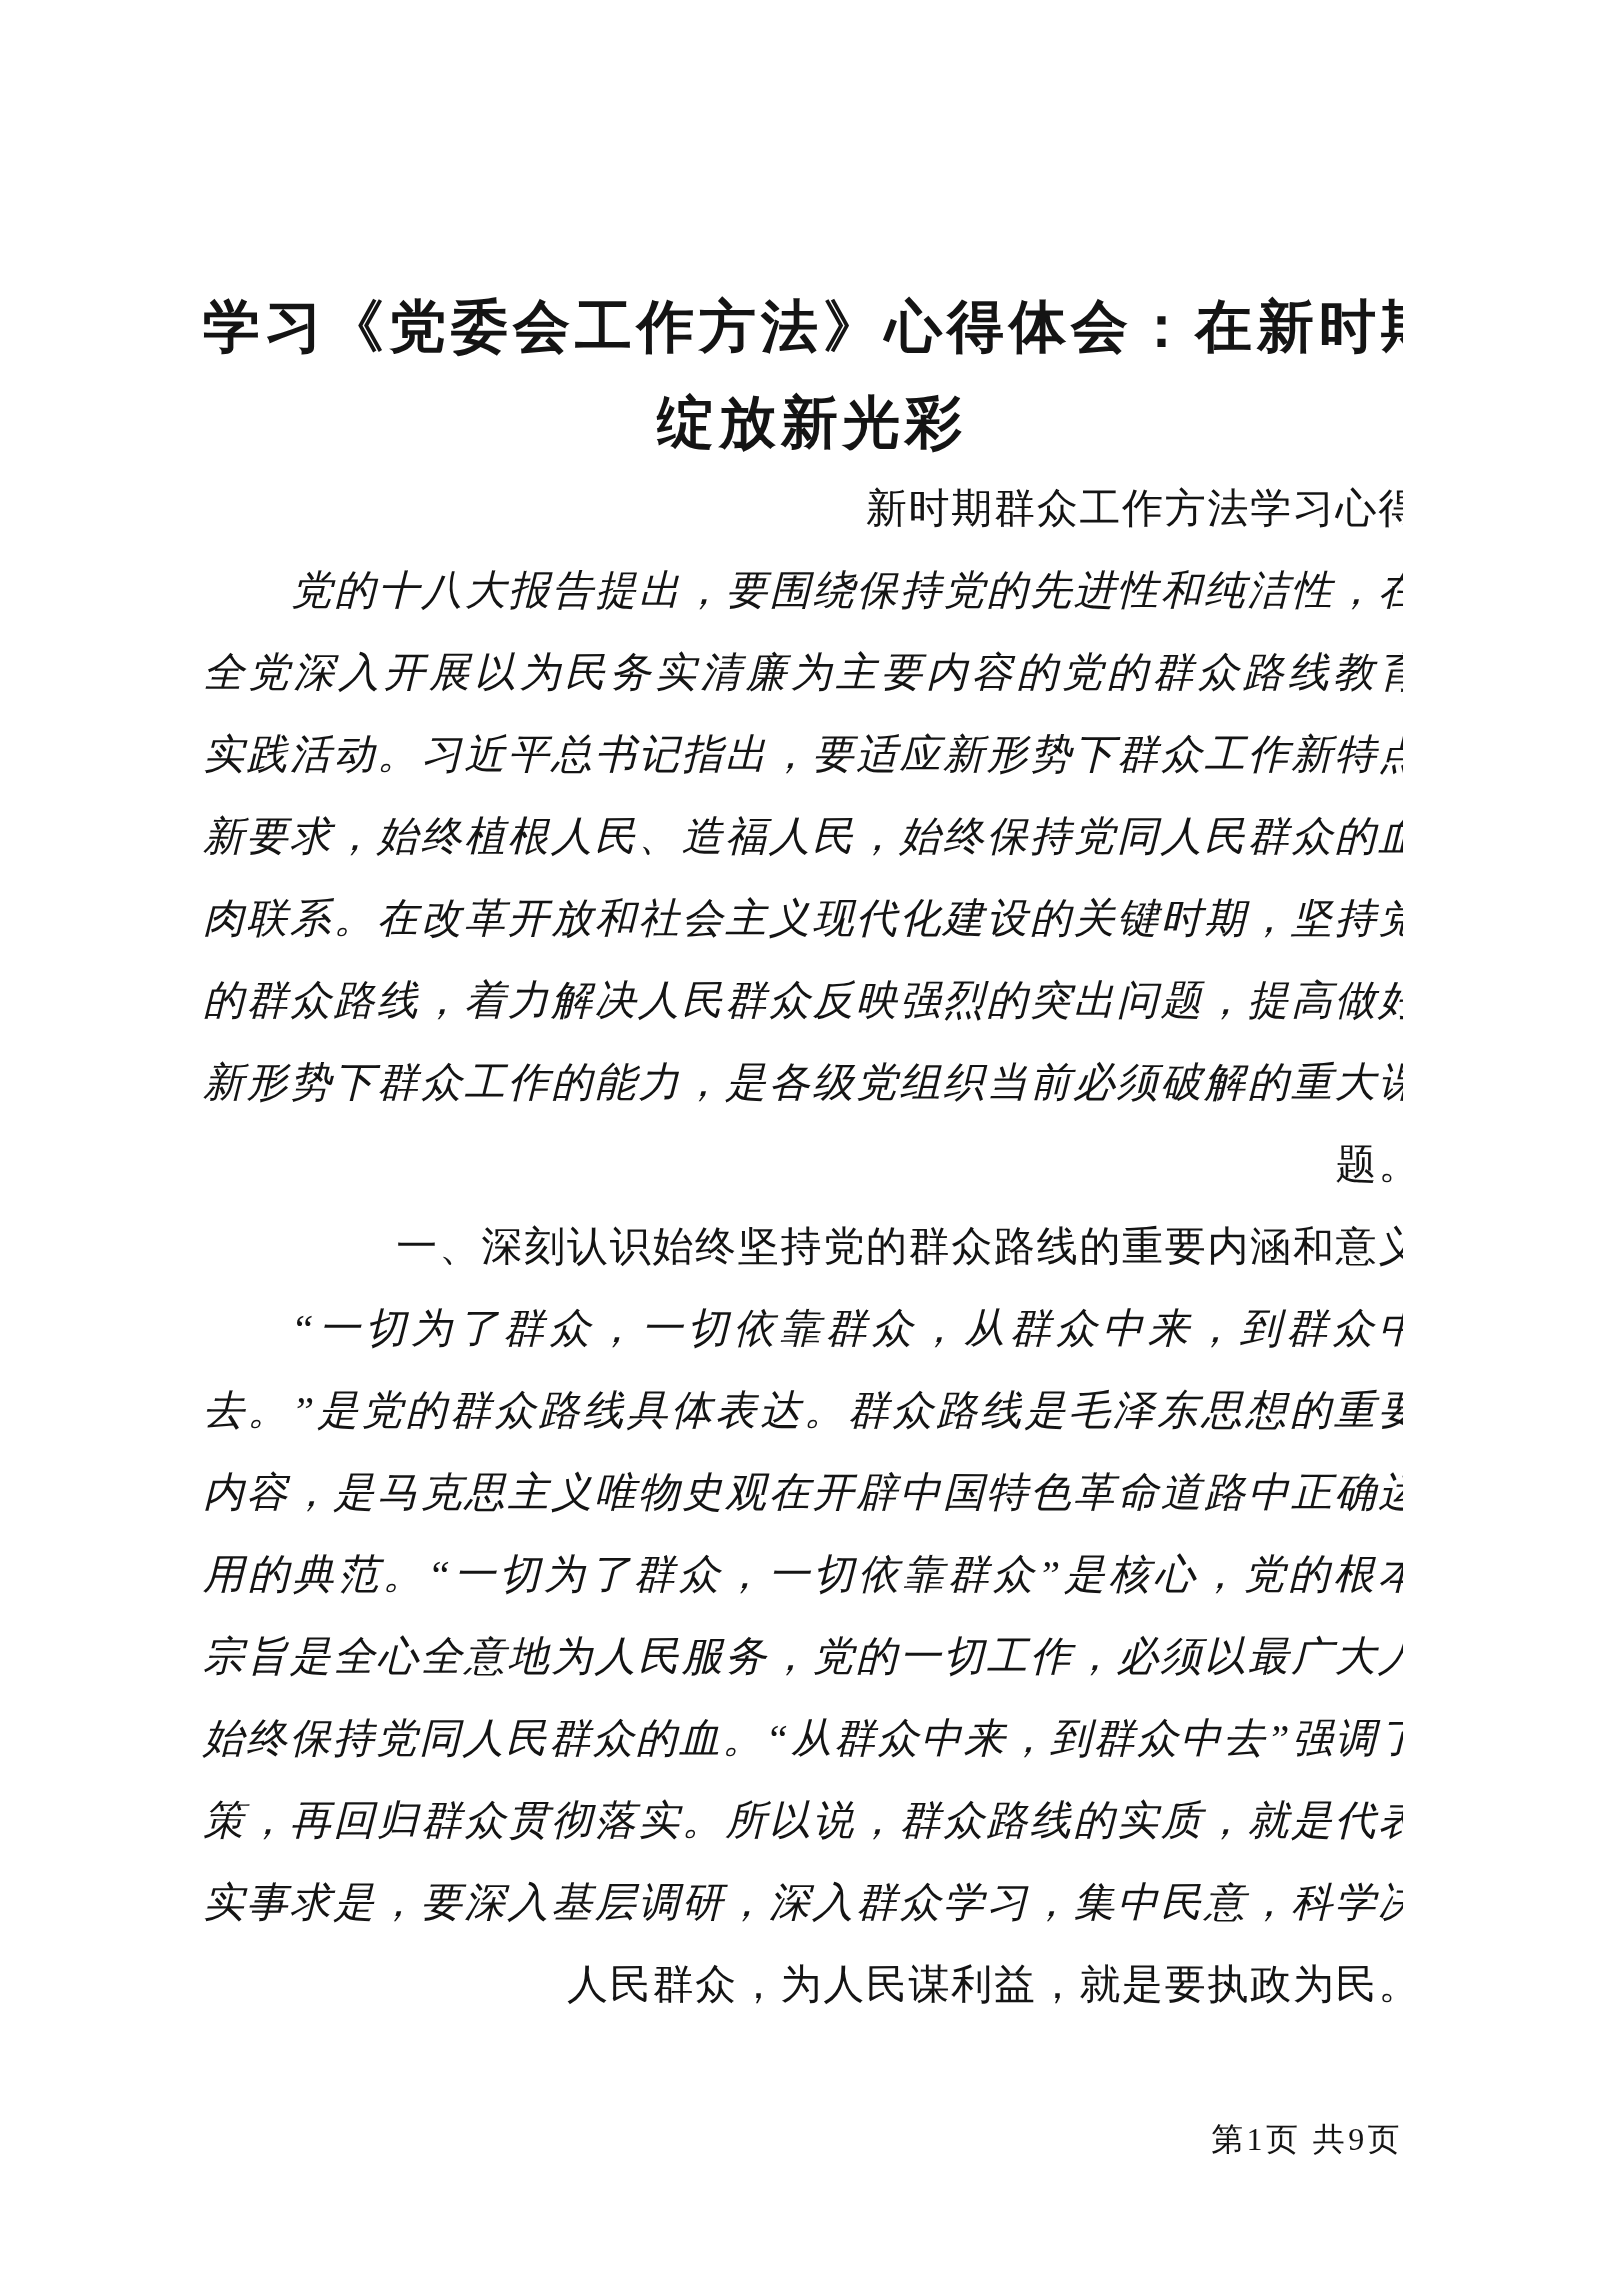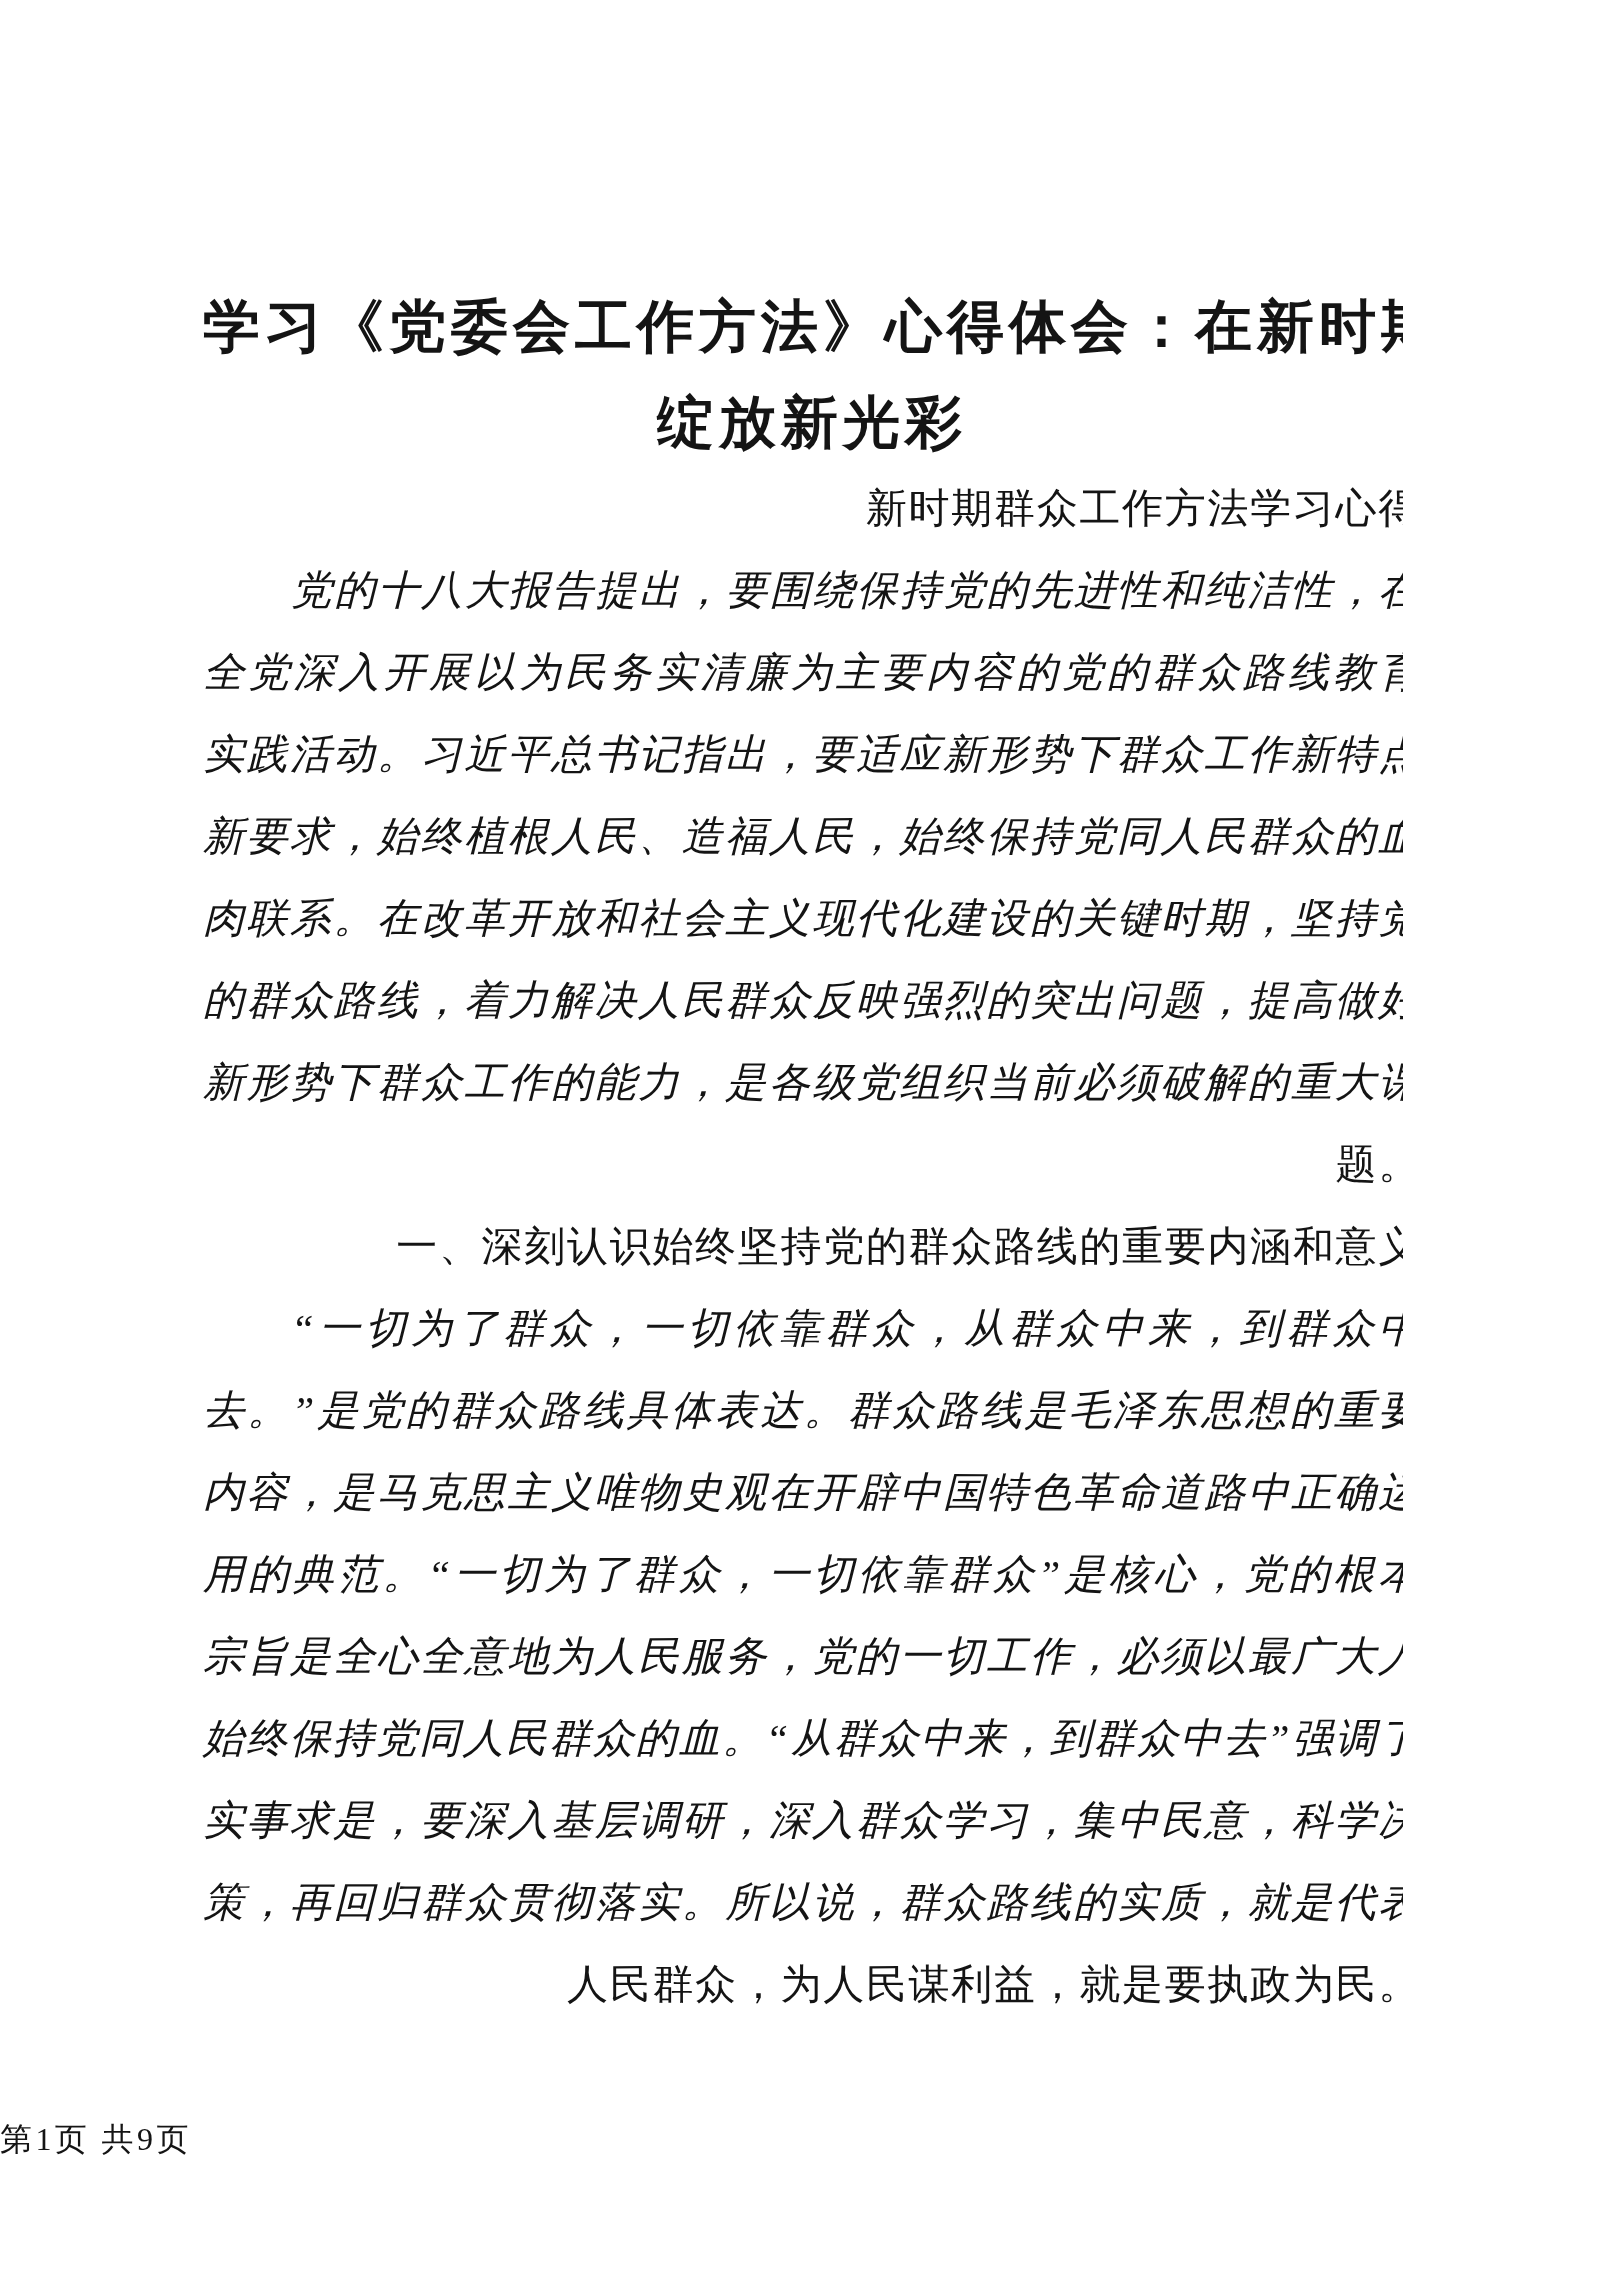--- a/index.html
+++ b/index.html
@@ -53,21 +53,21 @@
     font-style: italic;
   }
   .body-line.indent {
     text-indent: 88px;
   }
   .footer {
     position: absolute;
     left: 0;
     top: 2118px;
     width: 100%;
-    text-align: left;
+    text-align: right;
     font-size: 32px;
     letter-spacing: 3.4px;
     line-height: 42px;
   }
 </style>
 </head>
 <body>
 
 <div class="page">
 
@@ -87,22 +87,22 @@
       <div class="body-line justify">的群众路线，着力解决人民群众反映强烈的突出问题，提高做好</div>
       <div class="body-line justify">新形势下群众工作的能力，是各级党组织当前必须破解的重大课</div>
       <div class="body-line">题。</div>
       <div class="body-line indent">一、深刻认识始终坚持党的群众路线的重要内涵和意义</div>
       <div class="body-line indent justify">“一切为了群众，一切依靠群众，从群众中来，到群众中</div>
       <div class="body-line justify">去。”是党的群众路线具体表达。群众路线是毛泽东思想的重要</div>
       <div class="body-line justify">内容，是马克思主义唯物史观在开辟中国特色革命道路中正确运</div>
       <div class="body-line justify">用的典范。“一切为了群众，一切依靠群众”是核心，党的根本</div>
       <div class="body-line justify">宗旨是全心全意地为人民服务，党的一切工作，必须以最广大人</div>
       <div class="body-line justify">始终保持党同人民群众的血。“从群众中来，到群众中去”强调了</div>
+      <div class="body-line justify">策，再回归群众贯彻落实。所以说，群众路线的实质，就是代表</div>
       <div class="body-line justify">实事求是，要深入基层调研，深入群众学习，集中民意，科学决</div>
-      <div class="body-line justify">策，再回归群众贯彻落实。所以说，群众路线的实质，就是代表</div>
       <div class="body-line">人民群众，为人民谋利益，就是要执政为民。</div>
     </div>
 
   <div class="footer">
     <span>第1页 共9页</span>
   </div>
 
 </div>
 
 

